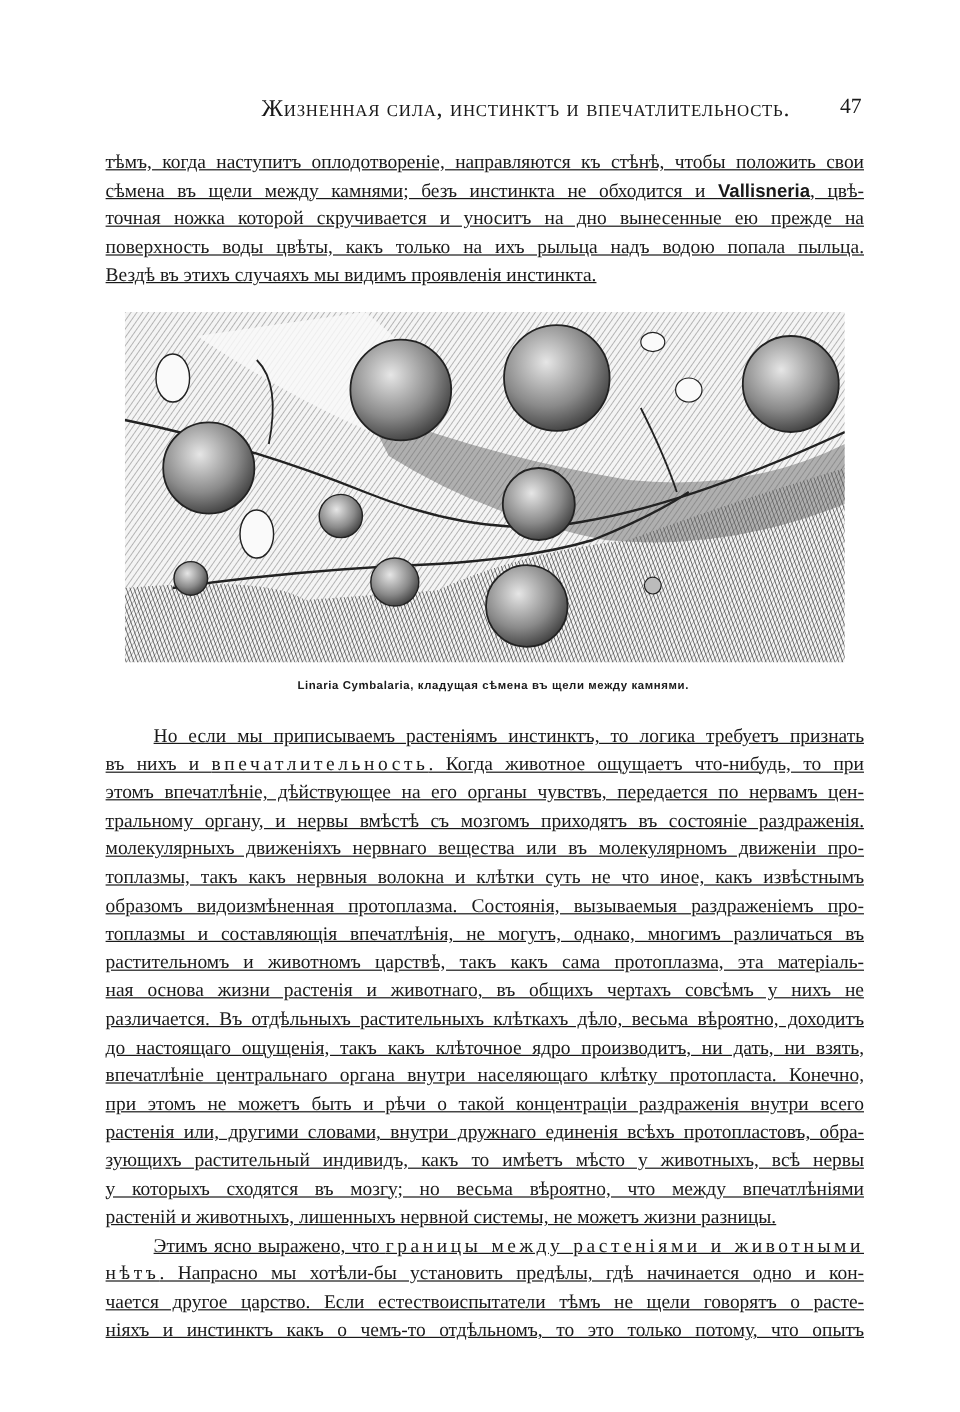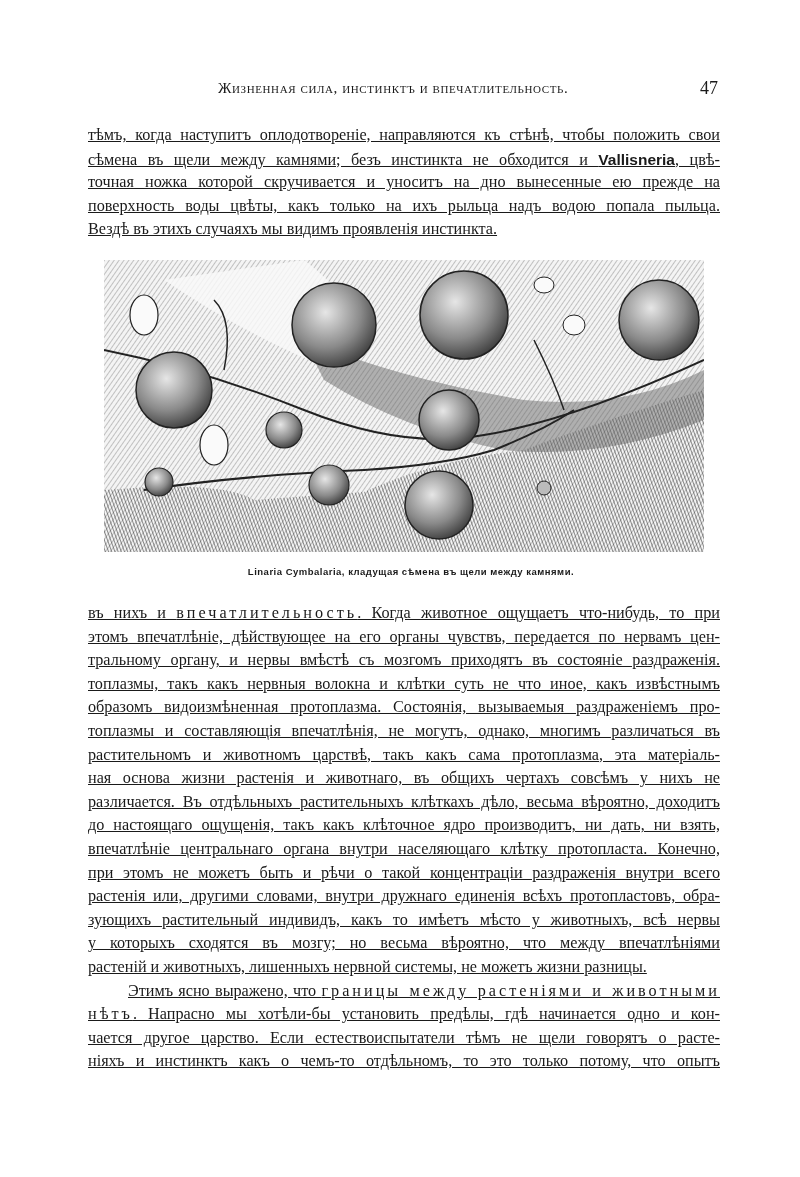--- a/index.html
+++ b/index.html
@@ -1,19 +1,19 @@
 <!DOCTYPE html>
 <html><head>
 <meta charset="utf-8">
 <style>
   html, body { margin: 0; padding: 0; background: #ffffff; }
   body { width: 800px; height: 1177px; position: relative; overflow: hidden;
          font-family: "Liberation Serif", "DejaVu Serif", serif; color: #1a1a1a; }
   .header { position: absolute; top: 80px; left: 218px; width: 500px; height: 24px; }
-  .running-title { position: absolute; left: 0; top: 0; font-size: 15px; letter-spacing: 0.6px;
+  .running-title { position: absolute; left: 0; top: 0; font-size: 20px; letter-spacing: 0.6px;
                    font-variant: small-caps; white-space: nowrap; }
   .page-number { position: absolute; right: 0; top: -2px; font-size: 18px; }
   .text { position: absolute; left: 88px; width: 632px; font-size: 16.2px; line-height: 23.6px;
           text-align: justify; }
   .line { display: block; white-space: nowrap; text-align-last: justify; height: 23.6px; text-decoration: underline; }
   .line.last { text-align-last: left; }
   .indent { padding-left: 40px; }
   .spaced { letter-spacing: 3px; }
   .latin { font-family: "Liberation Sans", "DejaVu Sans", sans-serif; font-weight: bold; font-size: 15.5px; }
   .block1 { top: 124px; }
@@ -103,23 +103,25 @@
       </g>
     <g>
         <circle cx="440" cy="228" r="7" fill="#bbb" stroke="#222" stroke-width="1"></circle>
       </g>
   </svg>
 </div>
 
 <div class="caption">Linaria Cymbalaria, кладущая сѣмена въ щели между камнями.</div>
 
 <div class="text block2">
+  <span class="line indent">Но если мы приписываемъ растеніямъ инстинктъ, то логика требуетъ признать</span>
   <span class="line"><span>въ нихъ и </span><span class="spaced">впечатлительность</span><span>. Когда животное ощущаетъ что-нибудь, то при</span></span>
   <span class="line">этомъ впечатлѣніе, дѣйствующее на его органы чувствъ, передается по нервамъ цен-</span>
   <span class="line">тральному органу, и нервы вмѣстѣ съ мозгомъ приходятъ въ состояніе раздраженія.</span>
+  <span class="line">молекулярныхъ движеніяхъ нервнаго вещества или въ молекулярномъ движеніи про-</span>
   <span class="line">топлазмы, такъ какъ нервныя волокна и клѣтки суть не что иное, какъ извѣстнымъ</span>
   <span class="line">образомъ видоизмѣненная протоплазма. Состоянія, вызываемыя раздраженіемъ про-</span>
   <span class="line">топлазмы и составляющія впечатлѣнія, не могутъ, однако, многимъ различаться въ</span>
   <span class="line">растительномъ и животномъ царствѣ, такъ какъ сама протоплазма, эта матеріаль-</span>
   <span class="line">ная основа жизни растенія и животнаго, въ общихъ чертахъ совсѣмъ у нихъ не</span>
   <span class="line">различается. Въ отдѣльныхъ растительныхъ клѣткахъ дѣло, весьма вѣроятно, доходитъ</span>
   <span class="line">до настоящаго ощущенія, такъ какъ клѣточное ядро производитъ, ни дать, ни взять,</span>
   <span class="line">впечатлѣніе центральнаго органа внутри населяющаго клѣтку протопласта. Конечно,</span>
   <span class="line">при этомъ не можетъ быть и рѣчи о такой концентраціи раздраженія внутри всего</span>
   <span class="line">растенія или, другими словами, внутри дружнаго единенія всѣхъ протопластовъ, обра-</span>

